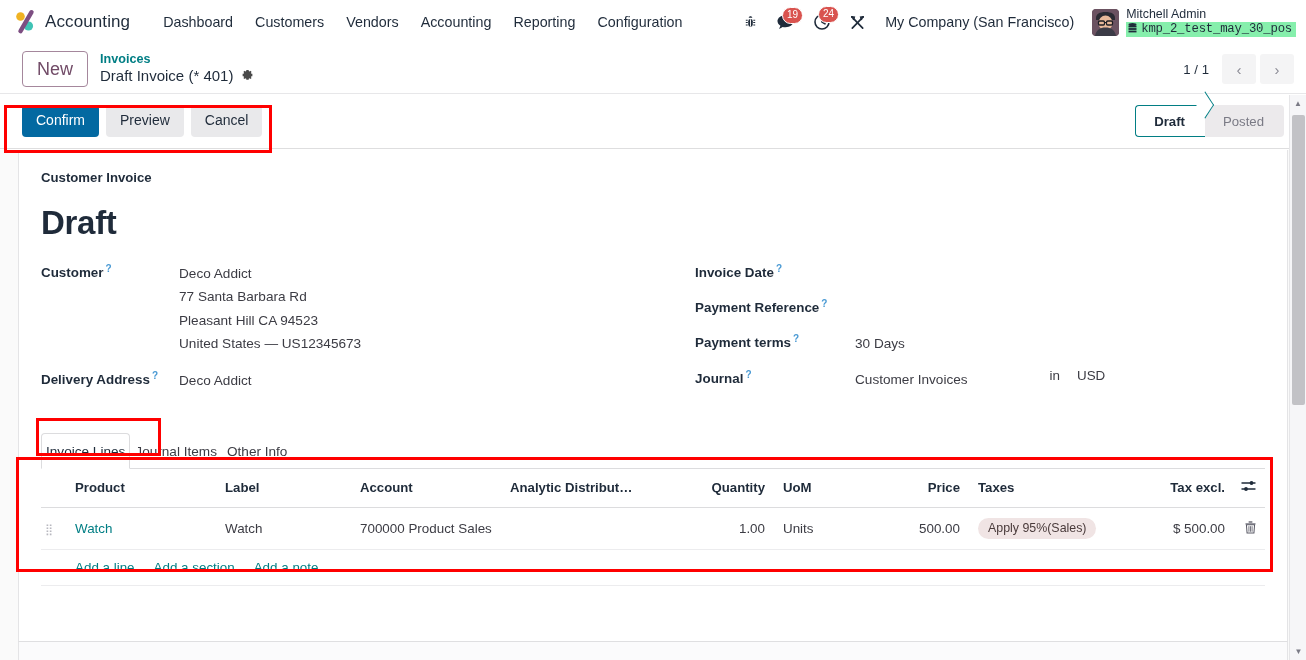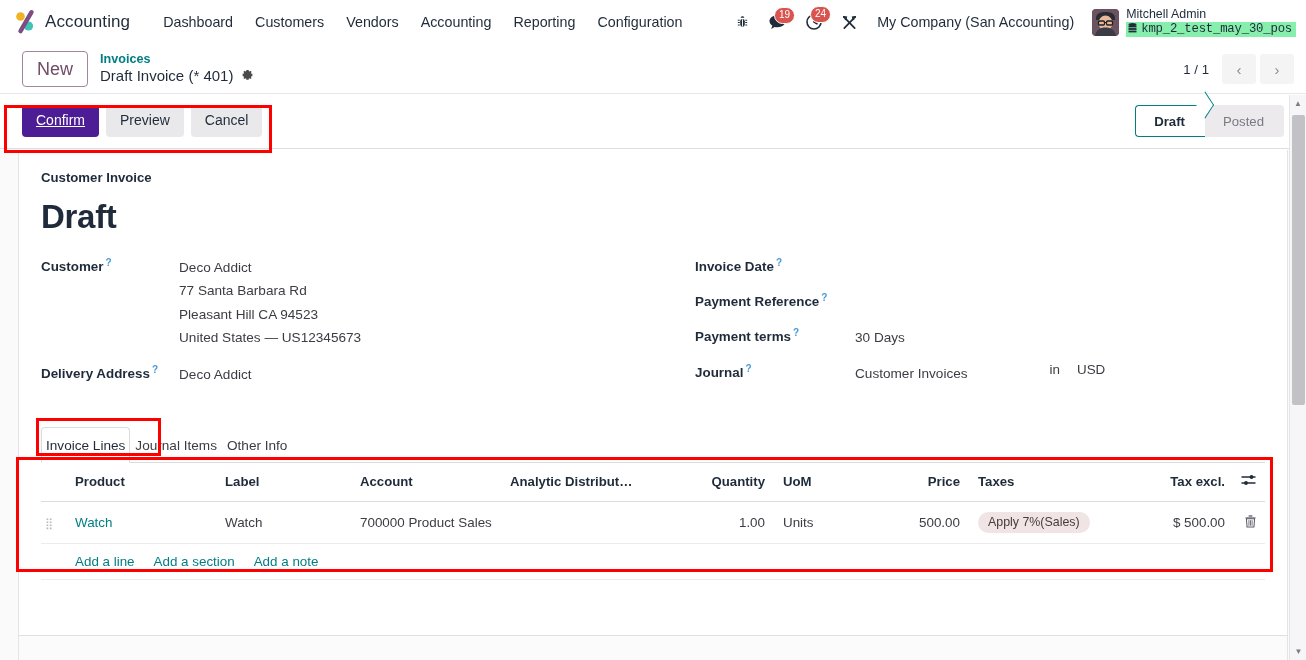--- a/index.html
+++ b/index.html
@@ -95,21 +95,21 @@
     border-top: 1px solid #e7e7e9;
     border-bottom: 1px solid #dededf;
     display: flex; align-items: center;
     padding: 0 22px; position: relative;
   }
   .stat-actions { display: flex; align-items: center; gap: 7px; }
   .btn {
     font-size: 14px; padding: 6px 14px; border-radius: 4px;
     border: none; cursor: pointer; line-height: 1.4;
   }
-  .btn-primary { background: #4c1d95; color: #fff; text-decoration: underline; }
+  .btn-primary { background: #0369a1; color: #fff; }
   .btn-secondary { background: #e9e9eb; color: #1f2b3a; }
   .statusbar { margin-left: auto; display: flex; align-items: stretch;
     background:#eceaec; border-radius: 4px; height: 32px; }
   .st-item {
     font-size: 13.2px; display: flex; align-items: center;
     padding: 0 20px 0 18px; color: #7a7a85; position: relative;
     cursor: pointer; white-space: nowrap;
   }
   .st-item.active {
     background: #fff; color: #1f2b3a; font-weight: bold;
@@ -130,21 +130,21 @@
   
   .sheet-wrap {
     position: absolute; top: 150px; left: 0; right: 0; bottom: 0;
     background: #fafafa; overflow: hidden;
   }
   .sheet {
     background: #fff; margin: 0 18px 0 18px;
     border-left: 1px solid #e4e4e6; border-right: 1px solid #e4e4e6;
     min-height: 430px; padding: 20px 22px 0;
   }
-  .doc-label { font-size: 13.2px; color: #1f2b3a; font-weight: bold; margin-bottom: 13px;}
+  .doc-label { font-size: 13.2px; color: #1f2b3a; font-weight: bold; margin-bottom: 19px;}
   .doc-title { font-size: 33px; color: #1f2b3a; font-weight: bold; letter-spacing: -.3px; margin-bottom: 20px;}
 
   .form-grid { display: flex; gap: 0px; }
   .form-col { width: 50%; }
   .form-col.right { padding-left: 42px; }
   .f-row { display: flex; align-items: flex-start; margin-bottom: 13px; min-height: 22px;}
   .f-label {
     font-size: 13.4px; color: #1f2b3a; font-weight: bold;
     width: 138px; flex: 0 0 138px; padding-top: 1px;
   }
@@ -262,21 +262,21 @@
         <span class="badge-count">24</span>
       </div>
       <div class="sys-icon">
         <svg width="17" height="17" viewBox="0 0 18 18" stroke="#1f2b3a" stroke-width="1.8" fill="none" stroke-linecap="round">
           <path d="M3 3 L14.5 15"></path>
           <path d="M15 3 L3.5 15"></path>
           <path d="M3 3 L5.5 3.3 L4.8 5.6"></path>
           <path d="M15 3 L12.5 3.3 L13.2 5.6"></path>
         </svg>
       </div>
-      <div class="company-name">My Company (San Accounting)</div>
+      <div class="company-name">My Company (San Francisco)</div>
       <div class="user-block">
         <div class="avatar">
           <svg width="27" height="27" viewBox="0 0 27 27">
             <rect width="27" height="27" rx="4" fill="#6b5261"></rect>
             <path d="M4 9c0-4 3.5-6 9.5-6S23 5 23 9v2H4z" fill="#2b2b33"></path>
             <ellipse cx="13.5" cy="14" rx="7" ry="7.5" fill="#e8b99a"></ellipse>
             <path d="M3 27c1-6 5-8.5 10.5-8.5S23 21 24 27z" fill="#3b3b46"></path>
             <rect x="6.5" y="12" width="6" height="4" rx="1.2" fill="none" stroke="#1c1c22" stroke-width="1.3"></rect>
             <rect x="14.5" y="12" width="6" height="4" rx="1.2" fill="none" stroke="#1c1c22" stroke-width="1.3"></rect>
             <path d="M12.5 13.5h2" stroke="#1c1c22" stroke-width="1.2"></path>
@@ -428,21 +428,21 @@
               <td>
                 <span class="prod-link">Watch</span>
               </td>
               <td>Watch</td>
               <td>700000 Product Sales</td>
               <td></td>
               <td class="t-right">1.00</td>
               <td style="padding-left:10px">Units</td>
               <td class="t-right">500.00</td>
               <td style="padding-left:10px">
-                <span class="tax-pill">Apply 7%(Sales)</span>
+                <span class="tax-pill">Apply 95%(Sales)</span>
               </td>
               <td class="t-right">$ 500.00</td>
               <td style="text-align:right">
                 <span class="trash">
                   <svg width="13" height="14" viewBox="0 0 14 15" fill="#5a5a66">
                     <path d="M1.6 3.6h10.8v1.1H1.6z"></path>
                     <path d="M5 1.4h4v1.4H5z"></path>
                     <path d="M2.6 5h8.8l-.7 9H3.3z" fill="none" stroke="#5a5a66" stroke-width="1.1"></path>
                     <path d="M5.3 6.6v6M7 6.6v6M8.7 6.6v6" stroke="#5a5a66" stroke-width=".9"></path>
                   </svg>

